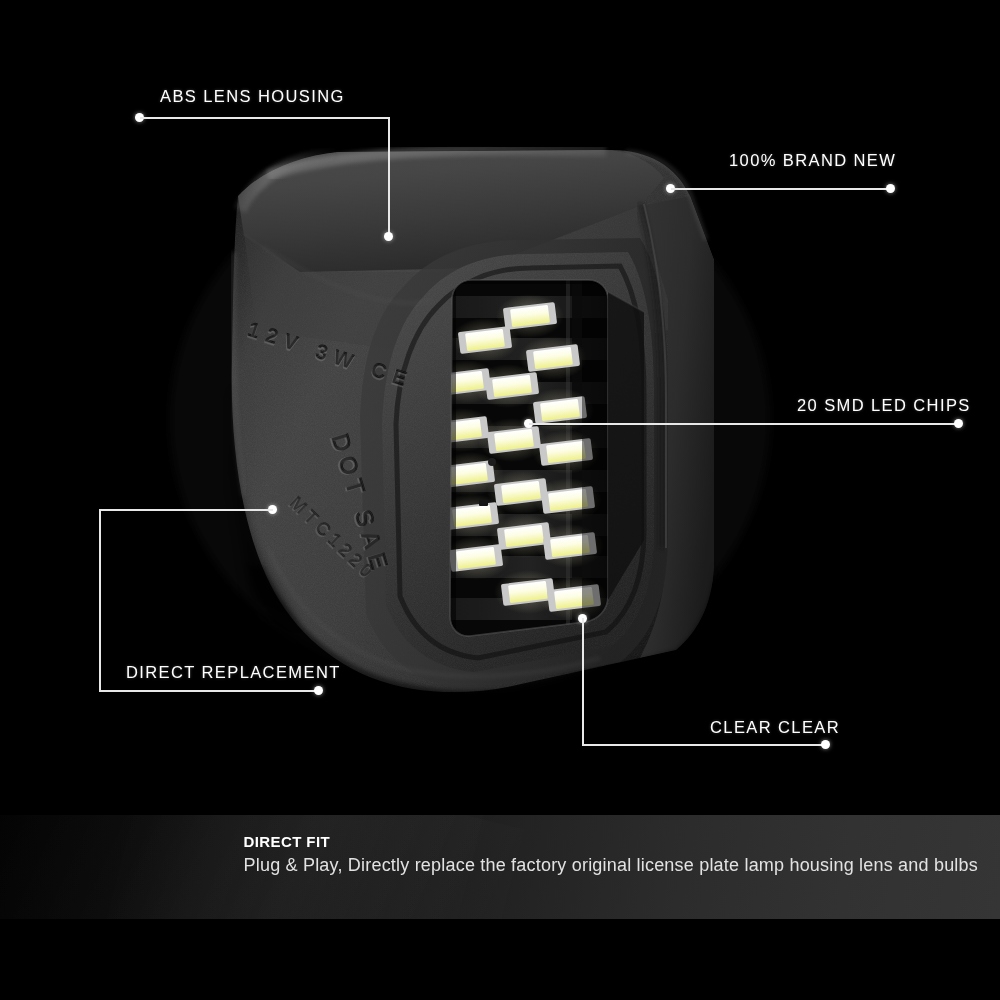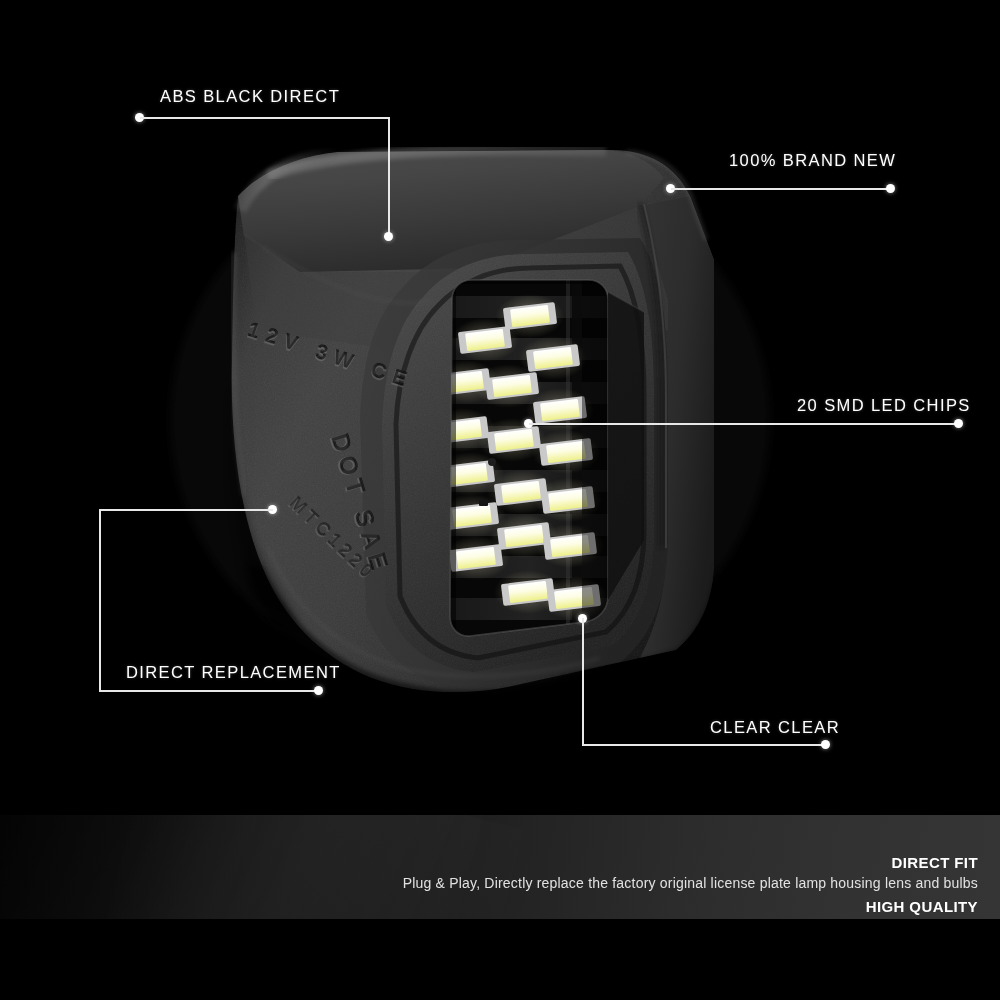--- a/index.html
+++ b/index.html
@@ -23,23 +23,23 @@
   
   #footer{position:absolute;left:0;top:815px;width:1000px;height:104px;overflow:hidden;}
   #footer .bg{position:absolute;inset:0;
      background:linear-gradient(100deg,#000 0%,#060606 14%,#161616 34%,#232323 52%,#2c2c2c 68%,#323232 84%,#353535 100%);}
   #footer .sheen{position:absolute;left:-10%;top:-60%;width:60%;height:260%;
      background:linear-gradient(100deg,rgba(255,255,255,0) 0%,rgba(255,255,255,.045) 50%,rgba(255,255,255,0) 100%);
      transform:rotate(14deg);}
   #footer .sheen2{position:absolute;left:12%;top:-60%;width:34%;height:260%;
      background:linear-gradient(100deg,rgba(255,255,255,0) 0%,rgba(255,255,255,.03) 50%,rgba(255,255,255,0) 100%);
      transform:rotate(14deg);}
-  .f-block{position:absolute;right:22px;text-align:right;margin-top:21px;}
+  .f-block{position:absolute;right:22px;}
   .f-head{color:#fff;font-size:15px;font-weight:700;letter-spacing:.4px;line-height:1.25;}
-  .f-sub{color:#e2e2e2;font-size:14px;font-weight:400;letter-spacing:.2px;line-height:1.35;margin-top:1px;}
+  .f-sub{color:#e2e2e2;font-size:18px;font-weight:400;letter-spacing:.2px;line-height:1.35;margin-top:1px;}
 
   .emboss{position:absolute;color:rgba(0,0,0,0);font-weight:700;white-space:nowrap;
           text-shadow:0 1px 0 rgba(255,255,255,.11),0 -1px 0 rgba(0,0,0,.75);
           -webkit-text-stroke:.6px rgba(150,150,150,.22);}
 </style>
 </head>
 <body>
 
 <div id="stage">
 
@@ -370,21 +370,21 @@
     </div>
     <div class="emboss" style="left:352px;top:430px;font-size:25px;letter-spacing:5px;transform:rotate(73deg);transform-origin:left top;">
       <span>DOT SAE</span>
     </div>
     <div class="emboss" style="left:276px;top:528px;font-size:19px;letter-spacing:4px;transform:rotate(44deg);opacity:.75;">
       <span>MTC1220</span>
     </div>
   </div>
 
   <div>
-    <div class="callout-label" style="left:160px;top:87px;">ABS BLACK DIRECT</div>
+    <div class="callout-label" style="left:160px;top:87px;">ABS LENS HOUSING</div>
     <div class="cl-dot" style="left:135px;top:113px;"></div>
     <div class="cl-line h" style="left:140px;top:117px;width:249px;"></div>
     <div class="cl-line v" style="left:388px;top:117px;height:119px;"></div>
     <div class="cl-dot" style="left:384px;top:232px;"></div>
   </div>
 
   <div>
     <div class="callout-label" style="left:729px;top:151px;">100% BRAND NEW</div>
     <div class="cl-dot" style="left:666px;top:184px;"></div>
     <div class="cl-line h" style="left:671px;top:188px;width:220px;"></div>
@@ -419,17 +419,16 @@
     <div class="bg"></div>
     <div class="sheen"></div>
     <div class="sheen2"></div>
 
     <div class="f-block" style="top:18px;">
       <div class="f-head">DIRECT FIT</div>
       <div class="f-sub">Plug &amp; Play, Directly replace the factory original license plate lamp housing lens and bulbs</div>
     </div>
 
     <div class="f-block" style="top:62px;">
-      <div class="f-head">HIGH QUALITY</div>
     </div>
   </div>
 
 </div>
 
 </body></html>

